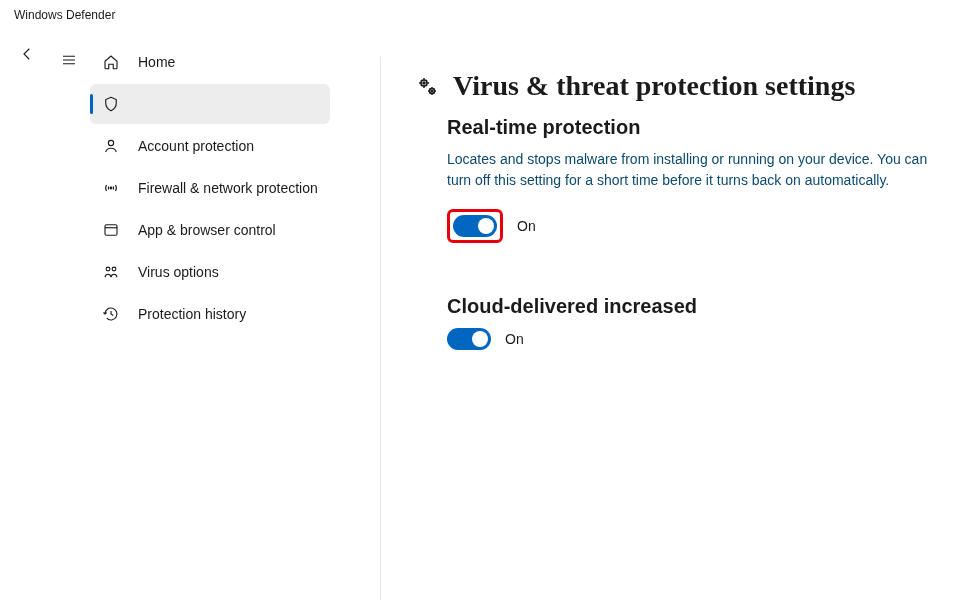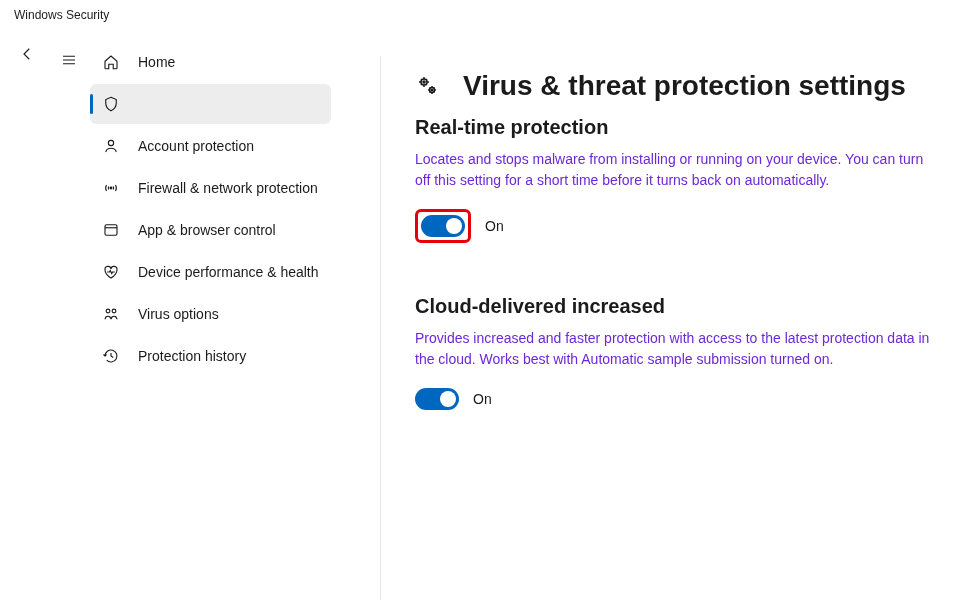--- a/index.html
+++ b/index.html
@@ -76,26 +76,26 @@
       width: 1px;
       background: #e5e5e5;
       margin-top: 28px;
       border-radius: 8px;
     }
     .main {
       flex: 1;
       padding: 42px 30px 0 34px;
       overflow-y: auto;
     }
-    .page-header { display: flex; align-items: center; gap: 24px; margin-bottom: 14px;}
+    .page-header { display: flex; align-items: flex-end; gap: 14px; margin-bottom: 14px; font-family: Liberation Serif, serif;}
     .page-title { font-size: 28px; font-weight: 600; }
     .page-subtitle { font-size: 14px; color: #595959; line-height: 1.45; margin-bottom: 48px; max-width: 560px;}
     .section-title { font-size: 20px; font-weight: 600; margin-bottom: 10px; }
-    .section-desc { font-size: 14px; color: #6d28d9; line-height: 1.5; margin-bottom: 18px; max-width: 540px;}
-    .section { margin-bottom: 52px; }
+    .section-desc { font-size: 14px; color: #0c4a6e; line-height: 1.5; margin-bottom: 18px; max-width: 540px;}
+    .section { margin-bottom: 52px; margin-left: 32px; }
     .toggle-row { display: flex; align-items: center; gap: 14px; }
     .toggle {
       width: 44px; height: 22px;
       background: #0067c0;
       border-radius: 22px;
       position: relative;
       cursor: pointer;
     }
     .toggle::after {
       content: "";
@@ -110,21 +110,21 @@
       border: 3px solid #e7000b;
       border-radius: 6px;
       padding: 3px 3px 3px 3px;
       display: inline-flex;
     }
     svg { stroke: currentColor; fill: none; stroke-width: 1.5; }
   </style>
 </head>
 <body>
 
-<div class="app-title">Windows Security</div>
+<div class="app-title">Windows Defender</div>
 
 <div class="body-area">
   <div class="sidebar">
 
     <div class="icon-btn">
       <span class="nav-icon">
         <svg viewBox="0 0 24 24" width="18" height="18">
             <path d="M15 5l-7 7 7 7"></path>
           </svg>
       </span>
@@ -181,29 +181,20 @@
         <span class="nav-icon">
           <svg viewBox="0 0 24 24" width="18" height="18">
               <rect x="4" y="5" width="16" height="14" rx="2"></rect>
               <path d="M4 9h16"></path>
             </svg>
         </span>
         <span class="nav-label">App &amp; browser control</span>
       </div>
 
 
-      <div class="nav-item">
-        <span class="nav-icon">
-          <svg viewBox="0 0 24 24" width="18" height="18">
-              <path d="M12 20c-5-3-8-7-8-11a4 4 0 0 1 8-1 4 4 0 0 1 8 1c0 4-3 8-8 11z"></path>
-              <path d="M7 12h3l1-2 2 4 1-2h3"></path>
-            </svg>
-        </span>
-        <span class="nav-label">Device performance &amp; health</span>
-      </div>
 
       <div class="nav-item">
         <span class="nav-icon">
           <svg viewBox="0 0 24 24" width="18" height="18">
               <circle cx="8" cy="8" r="2.5"></circle>
               <circle cx="16" cy="8" r="2.5"></circle>
               <path d="M4 19c.5-3 3-4 4-4s3.5 1 4 4M12 19c.5-3 3-4 4-4s3.5 1 4 4"></path>
             </svg>
         </span>
         <span class="nav-label">Virus options</span>
@@ -247,21 +238,20 @@
       <div class="toggle-row">
         <span class="highlight-box">
           <span class="toggle"></span>
         </span>
         <span class="toggle-label">On</span>
       </div>
     </div>
 
     <div class="section">
       <h2 class="section-title">Cloud-delivered increased</h2>
-      <p class="section-desc">Provides increased and faster protection with access to the latest protection data in the cloud. Works best with Automatic sample submission turned on.</p>
       <div class="toggle-row">
         <span class="toggle"></span>
         <span class="toggle-label">On</span>
       </div>
     </div>
 
   </div>
 </div>
 
 </body></html>

